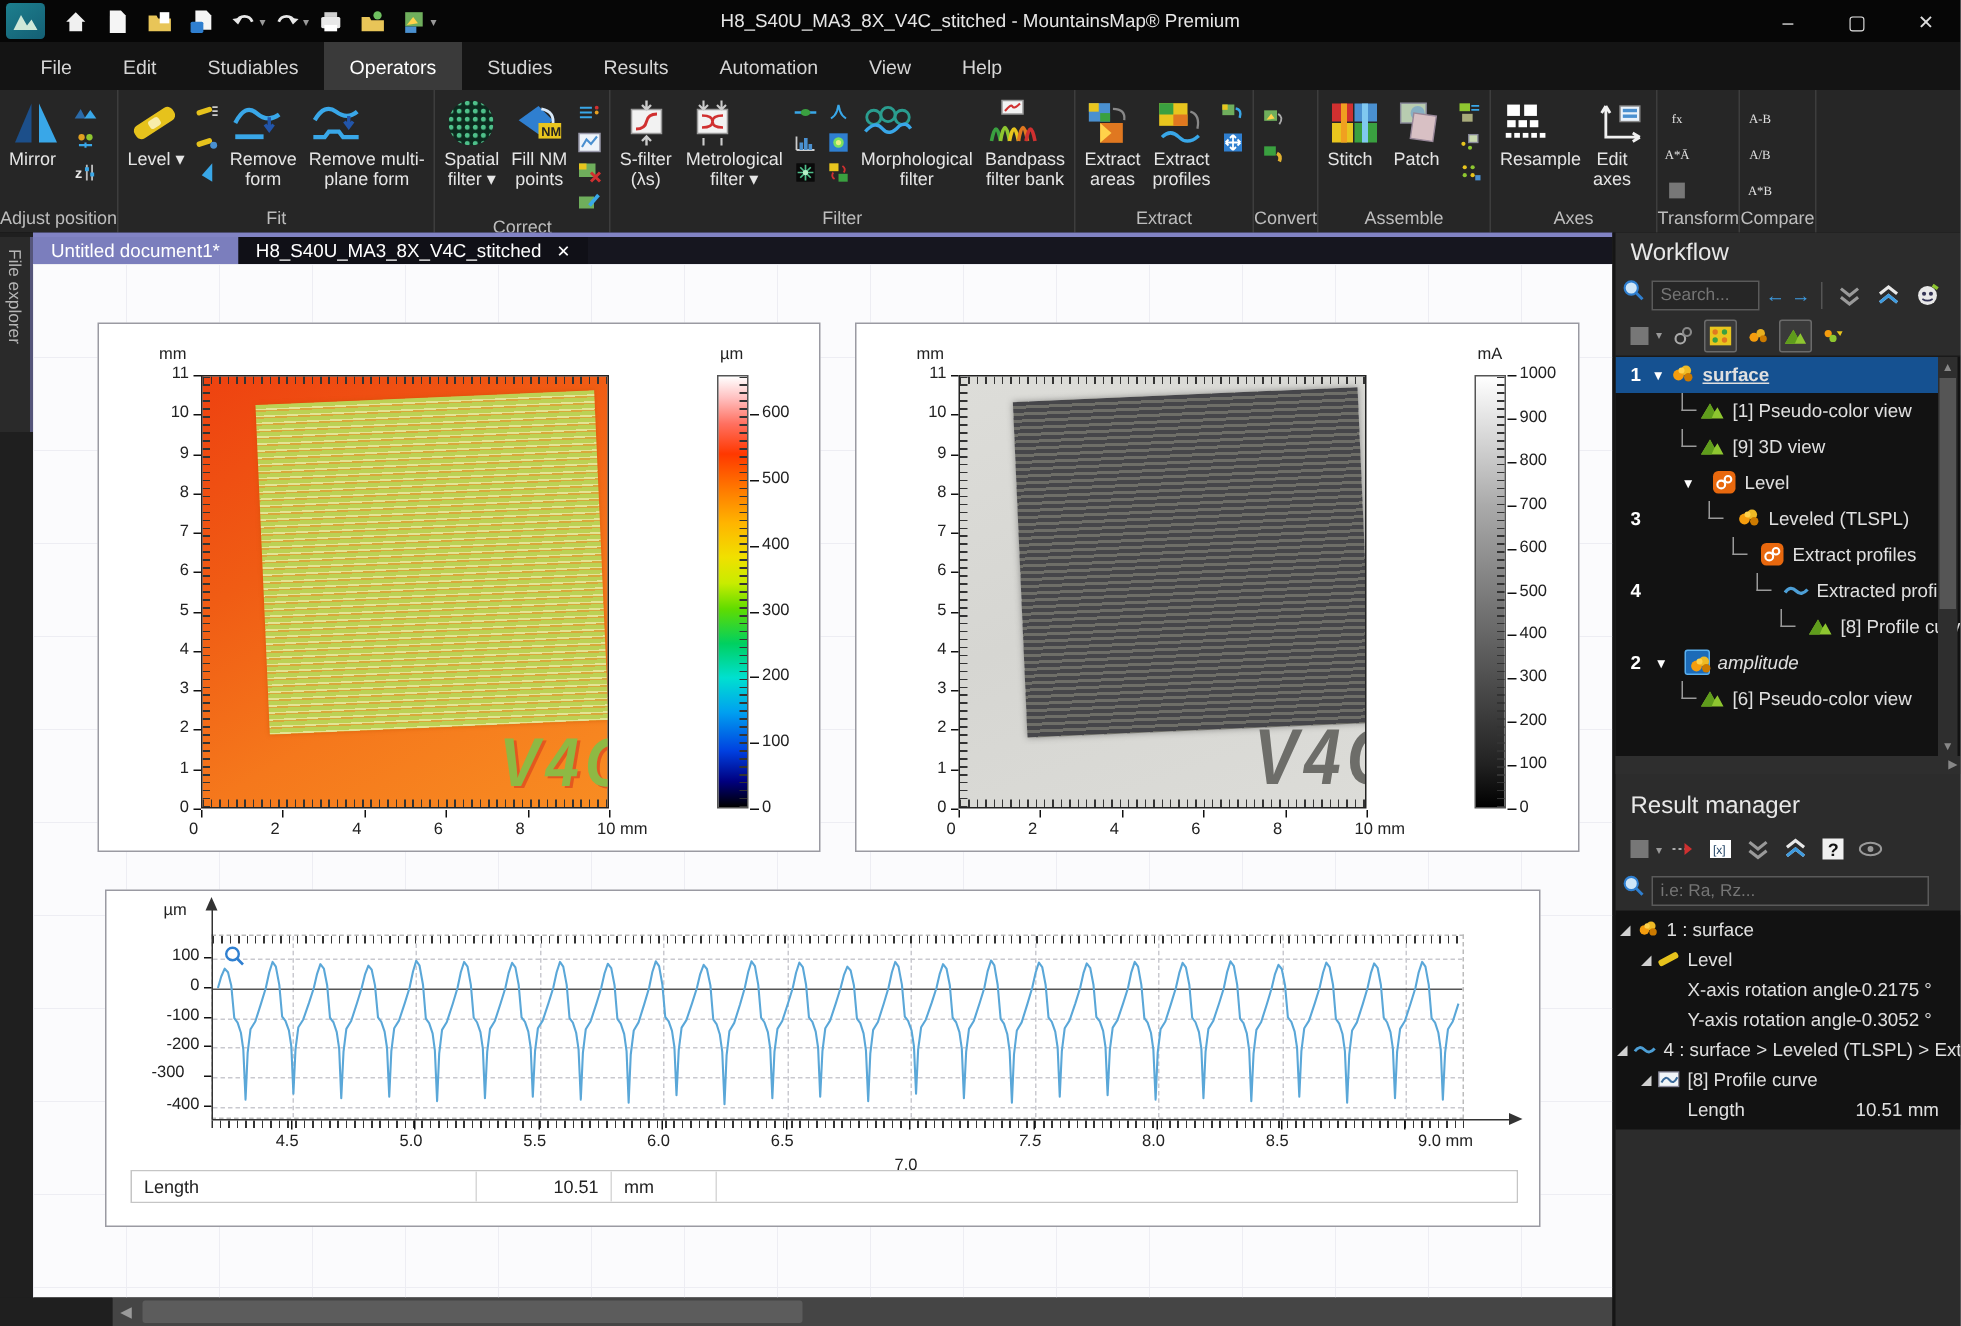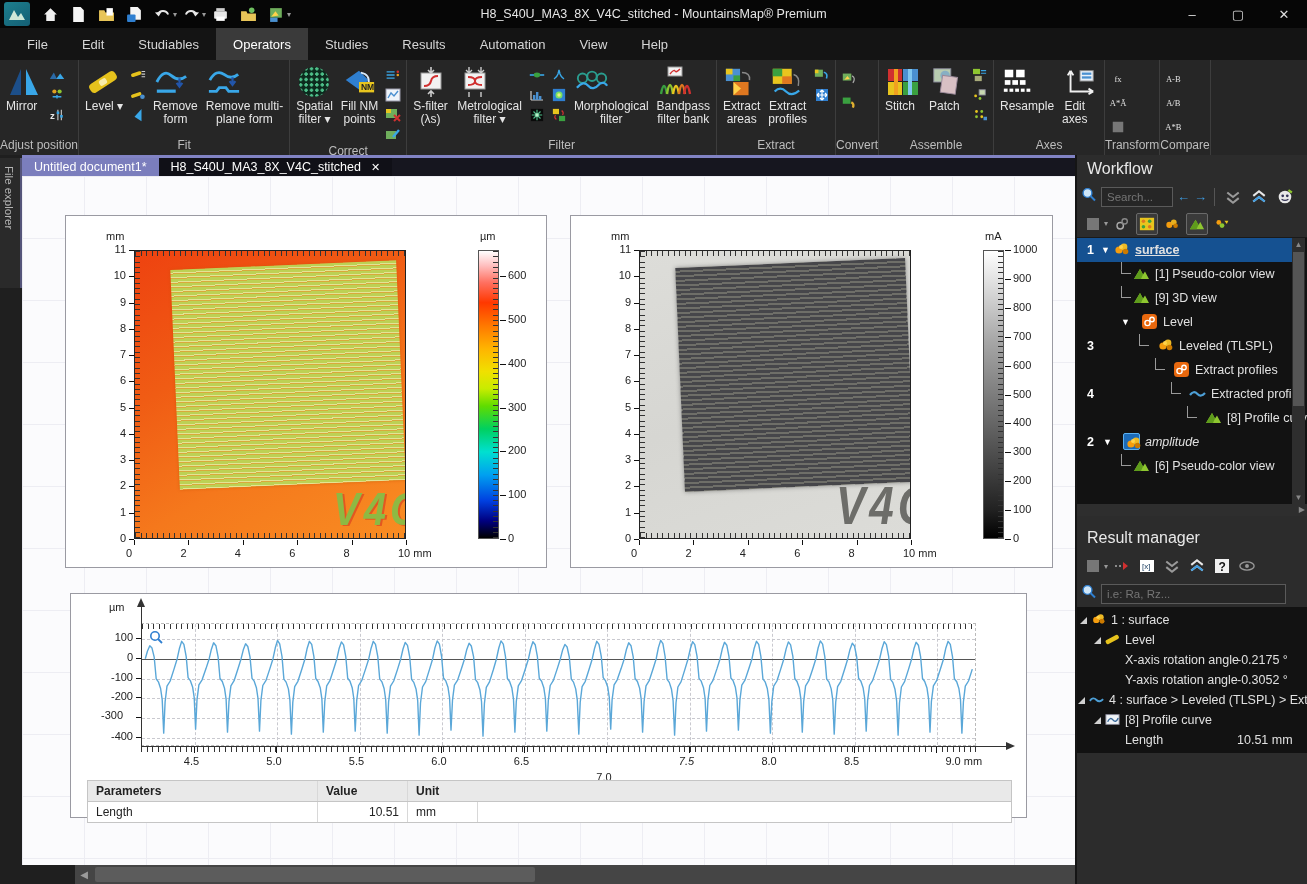--- a/index.html
+++ b/index.html
@@ -846,26 +846,20 @@
         <div class="majtick" style="left: 535.356px; top: 153px; width: 1px; height: 6px;"></div>
         <div class="ticklabel" style="left: 607.866px; top: 161px; font-style: italic;">7.5</div>
         <div class="majtick" style="left: 617.866px; top: 153px; width: 1px; height: 6px;"></div>
         <div class="ticklabel" style="left: 690.375px; top: 161px;">8.0</div>
         <div class="majtick" style="left: 700.375px; top: 153px; width: 1px; height: 6px;"></div>
         <div class="ticklabel" style="left: 772.885px; top: 161px;">8.5</div>
         <div class="majtick" style="left: 782.885px; top: 153px; width: 1px; height: 6px;"></div>
         <div class="ticklabel" style="left: 855.395px; top: 161px; margin-left: 19px;">9.0 mm</div>
         <div class="majtick" style="left: 865.395px; top: 153px; width: 1px; height: 6px;"></div>
         <div class="ptable" style="left: 16px; top: 186px; width: 925px;">
-          <div class="hrow">
-            <div class="cell" style="width: 230px;">Parameters</div>
-            <div class="cell" style="width: 90px;">Value</div>
-            <div class="cell" style="width: 70px; border-right: none;">Unit</div>
-            <div class="cell" style="flex: 1 1 0%; border-right: none;"></div>
-          </div>
           <div class="drow">
             <div class="cell" style="width: 230px;">Length</div>
             <div class="cell" style="width: 90px; text-align: right;">10.51</div>
             <div class="cell" style="width: 70px;">mm</div>
             <div class="cell" style="flex: 1 1 0%; border-right: none;"></div>
           </div>
         </div>
       </div>
     </div>
 

